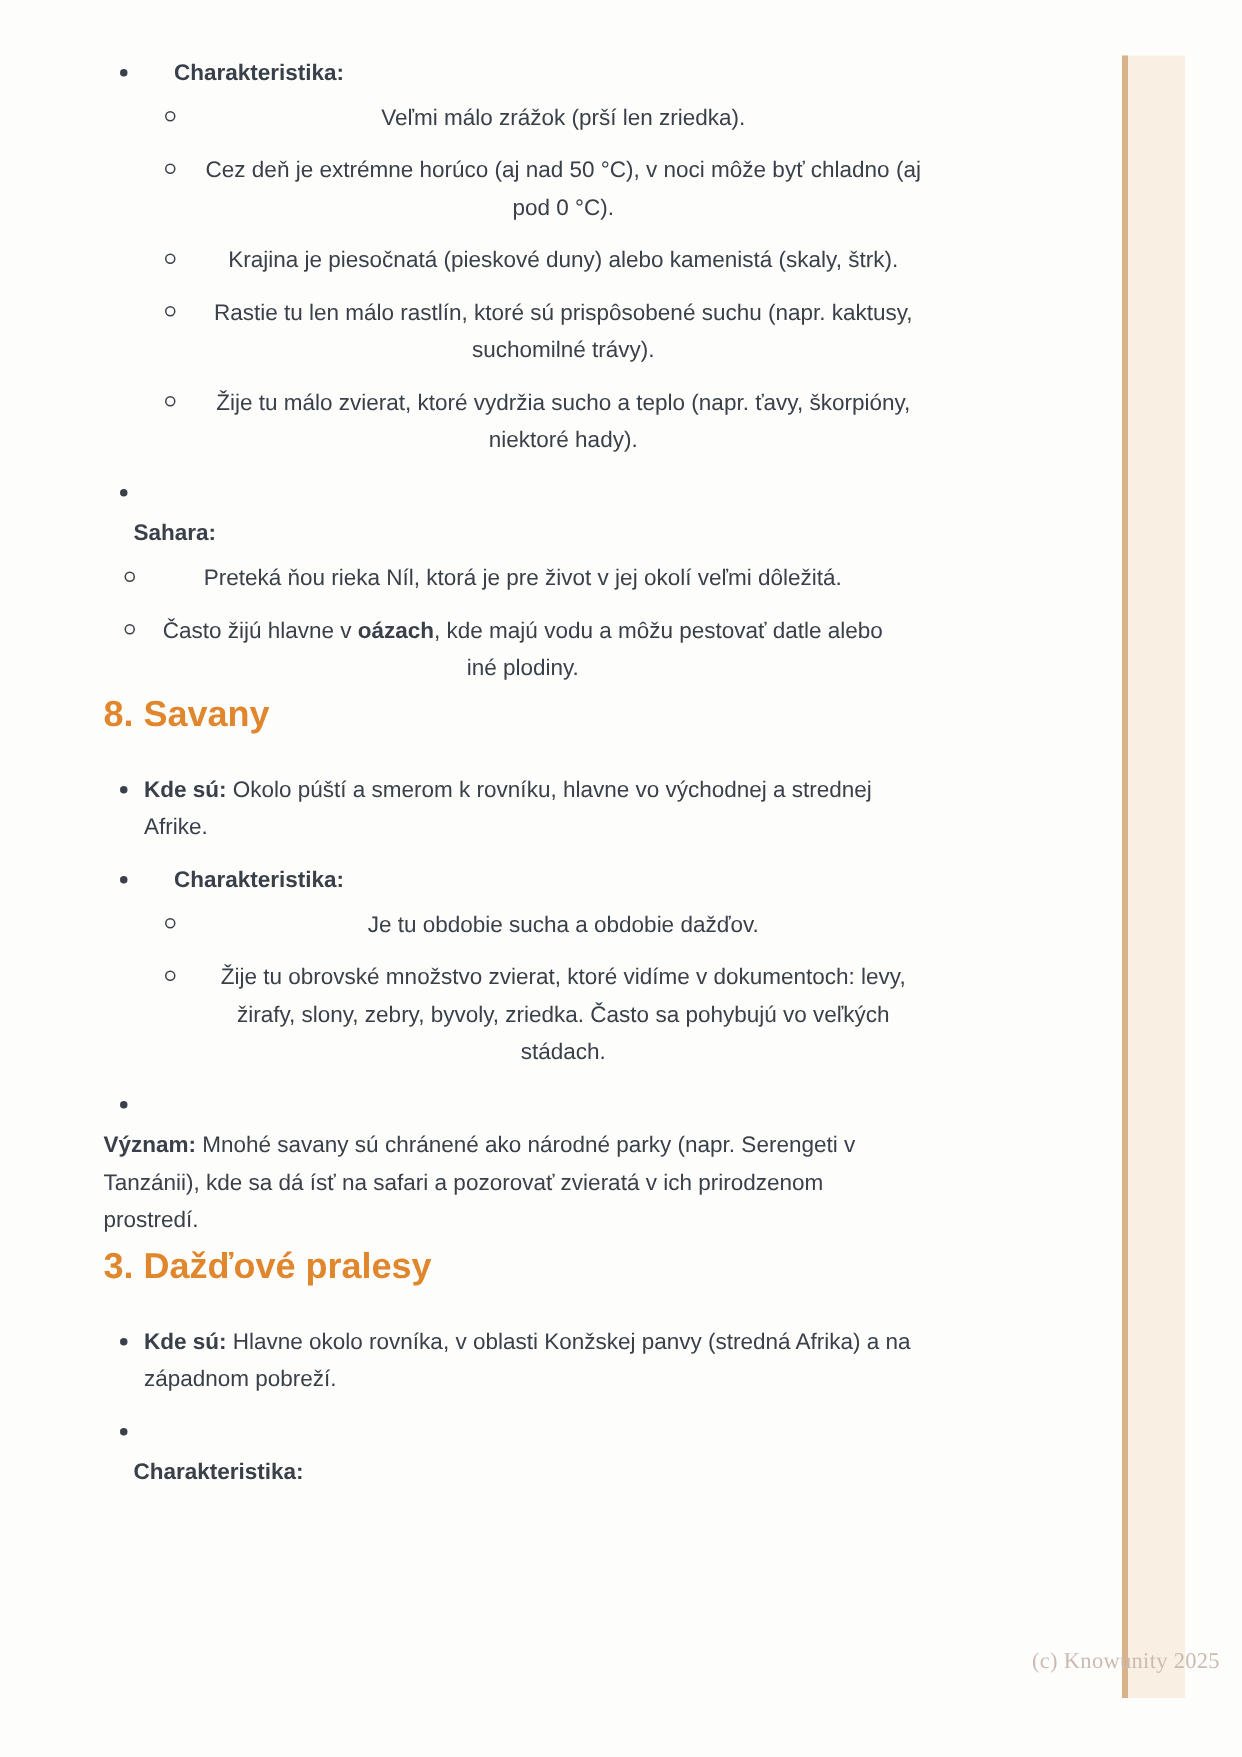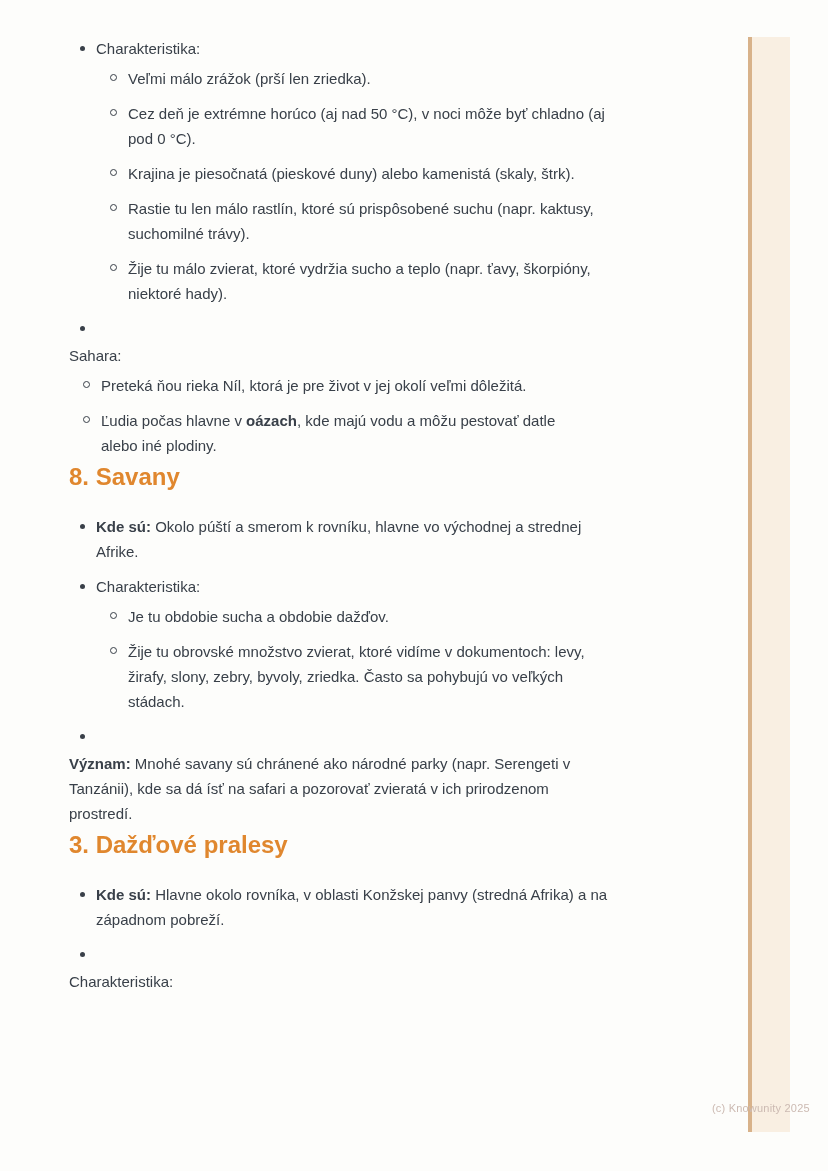--- a/index.html
+++ b/index.html
@@ -18,45 +18,46 @@
   }
   .stripe{
     position:absolute;
     left:748px;top:37px;
     width:38px;height:1095px;
     background:#f9efe2;
     border-left:4px solid #d8b28a;
   }
   .watermark{
     position:absolute;
-    left:712px;top:1101px;
-    font-size:11px;
+    left:688px;top:1101px;
+    font-size:15px;
     line-height:14px;
     color:#ccbab2;
     letter-spacing:.2px;
     z-index:3;
     white-space:nowrap;
+    font-family:Liberation Serif, serif;
   }
   .content{
     position:absolute;
     left:69px;top:36px;
     width:600px;
     font-size:15px;
     line-height:25px;
     z-index:2;
   }
   ul{list-style:none;margin:0;padding:0;}
   .l1 > li{display:flex;margin:0 0 10px 0;}
   .l1 > li:last-child{margin-bottom:0;flex-direction:column;}
   .m1{flex:0 0 27px;box-sizing:border-box;padding-left:11px;}
   .m1 i{display:block;width:5px;height:5px;border-radius:50%;background:var(--tx);margin-top:10px;}
   .body{flex:1;max-width:527px;}
-  .lbl{display:block;font-weight:400;}
+  .lbl{display:block;font-weight:700;margin-left:20px;}
   .l2{margin:5px 0 0 13px;}
-  .l2 > li{display:flex;margin:0 0 10px 0;}
+  .l2 > li{display:flex;margin:0 0 10px 0;text-align:center;}
   .l2 > li:last-child{margin-bottom:0;}
   .m2{flex:0 0 19px;box-sizing:border-box;padding-left:1px;}
   .m2 i{display:block;width:5px;height:5px;border:1.5px solid var(--tx);border-radius:50%;margin-top:8px;}
   .t{flex:1;max-width:518px;}
   .t strong{font-weight:700;}
   h2.hd{
     margin:4px 0 22px 0;
     font-size:24px;
     line-height:30px;
     font-weight:700;
@@ -124,21 +125,21 @@
             <li>
               <span class="m2">
                   <i></i>
                 </span>
               <div class="t"><span>Preteká ňou rieka Níl, ktorá je pre život v jej okolí veľmi dôležitá.</span></div>
             </li>
             <li>
               <span class="m2">
                   <i></i>
                 </span>
-              <div class="t"><span>Ľudia počas hlavne v </span><strong>oázach</strong><span>, kde majú vodu a môžu pestovať datle alebo iné plodiny.</span></div>
+              <div class="t"><span>Často žijú hlavne v </span><strong>oázach</strong><span>, kde majú vodu a môžu pestovať datle alebo iné plodiny.</span></div>
             </li>
           </ul>
         </div>
       </li>
     </ul>
 
     <h2 class="hd">8. Savany</h2>
 
     <ul class="l1">
       <li>

